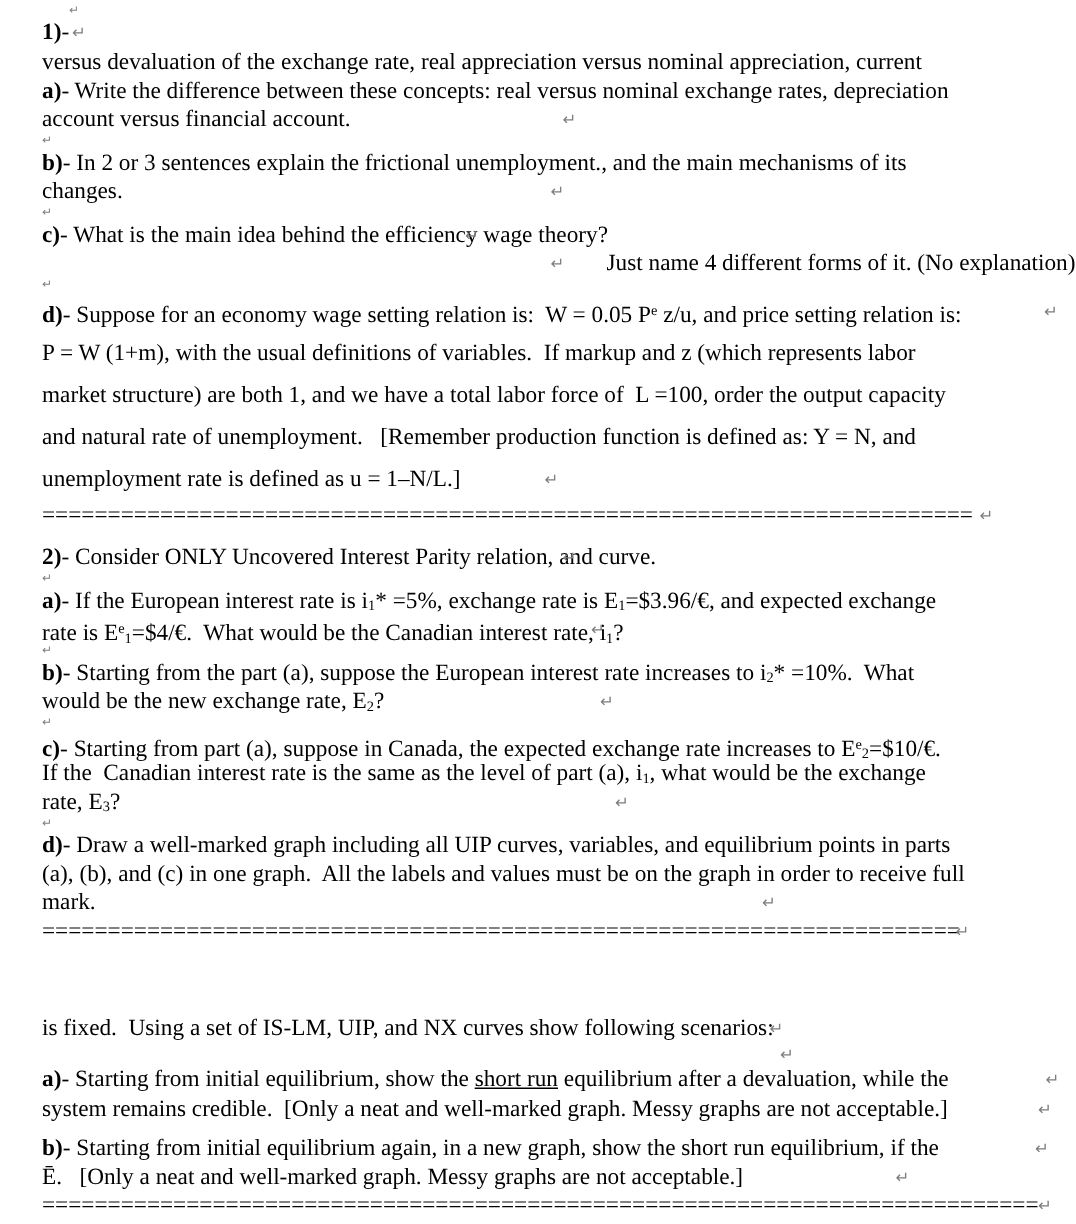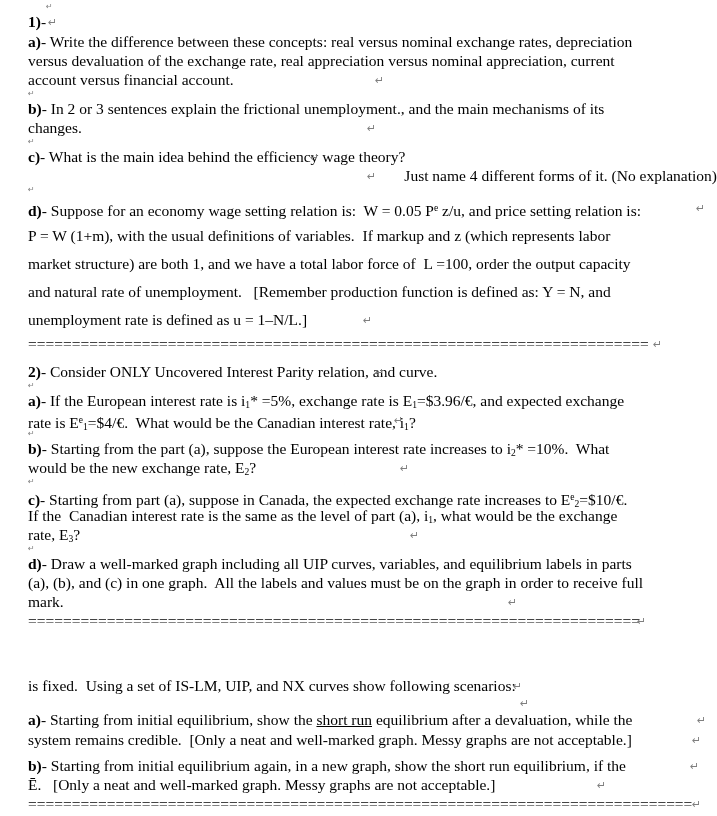--- a/index.html
+++ b/index.html
@@ -36,22 +36,22 @@
     line-height: 1;
   }
   .pilcrow.small { font-size: 8px; }
 </style>
 </head>
 <body>
 
 <div class="page" style="background: rgb(255, 255, 255); color: rgb(0, 0, 0);">
     <div class="line" style="height: 10px; line-height: 10px;"><span class="pilcrow small" style="left: 18px; color: rgb(127, 127, 127);">↵</span></div>
     <div class="line" style="height: 20px; line-height: 20px;"><span class="seg-b">1)</span><span>-</span><span class="pilcrow" style="left: 20px; color: rgb(127, 127, 127);">↵</span></div>
+    <div class="line" style="height: 19px; line-height: 19px;"><span>versus devaluation of the exchange rate, real appreciation versus nominal appreciation, current</span></div>
     <div class="line" style="height: 19px; line-height: 19px;"><span class="seg-b">a)</span><span>- Write the difference between these concepts: real versus nominal exchange rates, depreciation</span></div>
-    <div class="line" style="height: 19px; line-height: 19px;"><span>versus devaluation of the exchange rate, real appreciation versus nominal appreciation, current</span></div>
     <div class="line" style="height: 19px; line-height: 19px;"><span>account versus financial account.</span><span class="pilcrow" style="left: 347px; color: rgb(127, 127, 127);">↵</span></div>
     <div class="line" style="height: 10px; line-height: 10px;"><span class="pilcrow small" style="left: 0px; color: rgb(127, 127, 127);">↵</span></div>
     <div class="line" style="height: 19px; line-height: 19px;"><span class="seg-b">b)</span><span>- In 2 or 3 sentences explain the frictional unemployment., and the main mechanisms of its</span></div>
     <div class="line" style="height: 19px; line-height: 19px;"><span>changes.</span><span class="pilcrow" style="left: 339px; color: rgb(127, 127, 127);">↵</span></div>
     <div class="line" style="height: 10px; line-height: 10px;"><span class="pilcrow small" style="left: 0px; color: rgb(127, 127, 127);">↵</span></div>
     <div class="line" style="height: 19px; line-height: 19px;"><span class="seg-b">c)</span><span>- What is the main idea behind the efficiency wage theory? </span><span class="pilcrow" style="left: 282px; color: rgb(127, 127, 127);">↵</span></div>
     <div class="line" style="height: 19px; line-height: 19px; padding-left: 19px; text-align: right;"><span>Just name 4 different forms of it. (No explanation)</span><span class="pilcrow" style="left: 339px; color: rgb(127, 127, 127);">↵</span></div>
     <div class="line" style="height: 9px; line-height: 9px;"><span class="pilcrow small" style="left: 0px; color: rgb(127, 127, 127);">↵</span></div>
     <div class="line" style="height: 28px; line-height: 28px;"><span class="seg-b">d)</span><span>- Suppose for an economy wage setting relation is:  W = 0.05 P</span><span class="seg-sup">e</span><span> z/u, and price setting relation is: </span><span class="pilcrow" style="left: 668px; color: rgb(127, 127, 127);">↵</span></div>
     <div class="line" style="height: 28px; line-height: 28px;"><span>P = W (1+m), with the usual definitions of variables.  If markup and z (which represents labor</span></div>
@@ -65,21 +65,21 @@
     <div class="line" style="height: 19px; line-height: 19px;"><span class="seg-b">a)</span><span>- If the European interest rate is i</span><span class="seg-sub">1</span><span>* =5%, exchange rate is E</span><span class="seg-sub">1</span><span>=$3.96/€, and expected exchange</span></div>
     <div class="line" style="height: 19px; line-height: 19px;"><span>rate is E</span><span class="seg-sup">e</span><span class="seg-sub">1</span><span>=$4/€.  What would be the Canadian interest rate, i</span><span class="seg-sub">1</span><span>?</span><span class="pilcrow" style="left: 366px; color: rgb(127, 127, 127);">↵</span></div>
     <div class="line" style="height: 10px; line-height: 10px;"><span class="pilcrow small" style="left: 0px; color: rgb(127, 127, 127);">↵</span></div>
     <div class="line" style="height: 19px; line-height: 19px;"><span class="seg-b">b)</span><span>- Starting from the part (a), suppose the European interest rate increases to i</span><span class="seg-sub">2</span><span>* =10%.  What</span></div>
     <div class="line" style="height: 19px; line-height: 19px;"><span>would be the new exchange rate, E</span><span class="seg-sub">2</span><span>?</span><span class="pilcrow" style="left: 372px; color: rgb(127, 127, 127);">↵</span></div>
     <div class="line" style="height: 10px; line-height: 10px;"><span class="pilcrow small" style="left: 0px; color: rgb(127, 127, 127);">↵</span></div>
     <div class="line" style="height: 19px; line-height: 19px;"><span class="seg-b">c)</span><span>- Starting from part (a), suppose in Canada, the expected exchange rate increases to E</span><span class="seg-sup">e</span><span class="seg-sub">2</span><span>=$10/€.</span></div>
     <div class="line" style="height: 19px; line-height: 19px;"><span>If the  Canadian interest rate is the same as the level of part (a), i</span><span class="seg-sub">1</span><span>, what would be the exchange</span></div>
     <div class="line" style="height: 19px; line-height: 19px;"><span>rate, E</span><span class="seg-sub">3</span><span>?</span><span class="pilcrow" style="left: 382px; color: rgb(127, 127, 127);">↵</span></div>
     <div class="line" style="height: 10px; line-height: 10px;"><span class="pilcrow small" style="left: 0px; color: rgb(127, 127, 127);">↵</span></div>
-    <div class="line" style="height: 19px; line-height: 19px;"><span class="seg-b">d)</span><span>- Draw a well-marked graph including all UIP curves, variables, and equilibrium labels in parts</span></div>
+    <div class="line" style="height: 19px; line-height: 19px;"><span class="seg-b">d)</span><span>- Draw a well-marked graph including all UIP curves, variables, and equilibrium points in parts</span></div>
     <div class="line" style="height: 19px; line-height: 19px;"><span>(a), (b), and (c) in one graph.  All the labels and values must be on the graph in order to receive full</span></div>
     <div class="line" style="height: 19px; line-height: 19px;"><span>mark.</span><span class="pilcrow" style="left: 480px; color: rgb(127, 127, 127);">↵</span></div>
     <div class="line sep" style="height: 20px; line-height: 20px;"><span>======================================================================</span><span class="pilcrow" style="left: 609px; color: rgb(127, 127, 127);">↵</span></div>
     <div class="line" style="height: 6px; line-height: 6px;"></div>
     <div class="line" style="height: 19px; line-height: 19px; margin-top: 39px;"><span>is fixed.  Using a set of IS-LM, UIP, and NX curves show following scenarios: </span><span class="pilcrow" style="left: 485px; color: rgb(127, 127, 127);">↵</span></div>
     <div class="line" style="height: 15px; line-height: 15px;"><span class="pilcrow" style="left: 492px; color: rgb(127, 127, 127);">↵</span></div>
     <div class="line" style="height: 20px; line-height: 20px;"><span class="seg-b">a)</span><span>- Starting from initial equilibrium, show the </span><span class="seg-u">short run</span><span> equilibrium after a devaluation, while the </span><span class="pilcrow" style="left: 669px; color: rgb(127, 127, 127);">↵</span></div>
     <div class="line" style="height: 20px; line-height: 20px;"><span>system remains credible.  [Only a neat and well-marked graph. Messy graphs are not acceptable.]</span><span class="pilcrow" style="left: 664px; color: rgb(127, 127, 127);">↵</span></div>
     <div class="line" style="height: 6px; line-height: 6px;"></div>
     <div class="line" style="height: 19px; line-height: 19px;"><span class="seg-b">b)</span><span>- Starting from initial equilibrium again, in a new graph, show the short run equilibrium, if the </span><span class="pilcrow" style="left: 662px; color: rgb(127, 127, 127);">↵</span></div>

